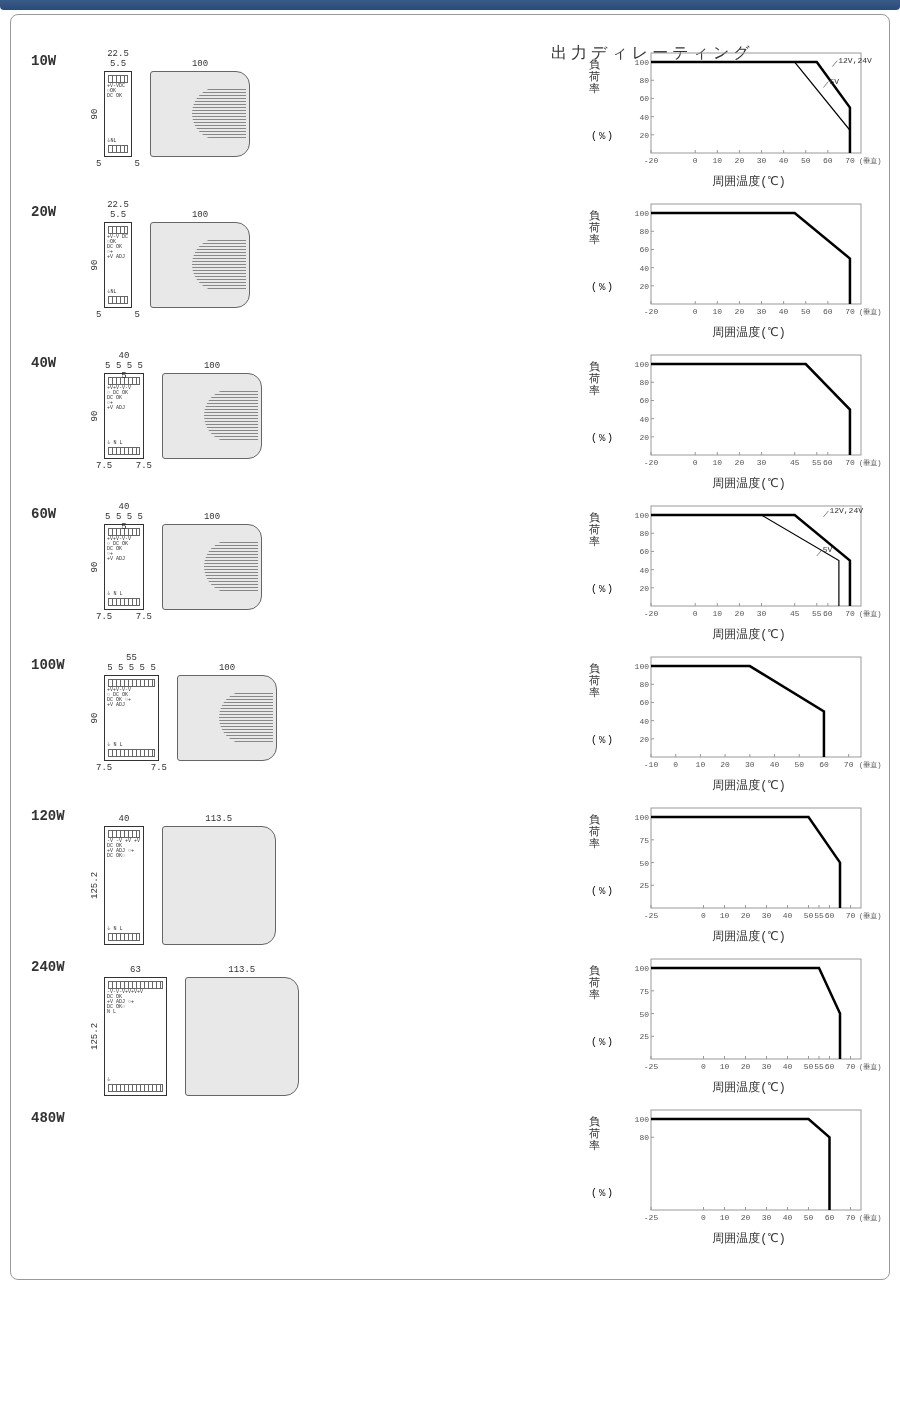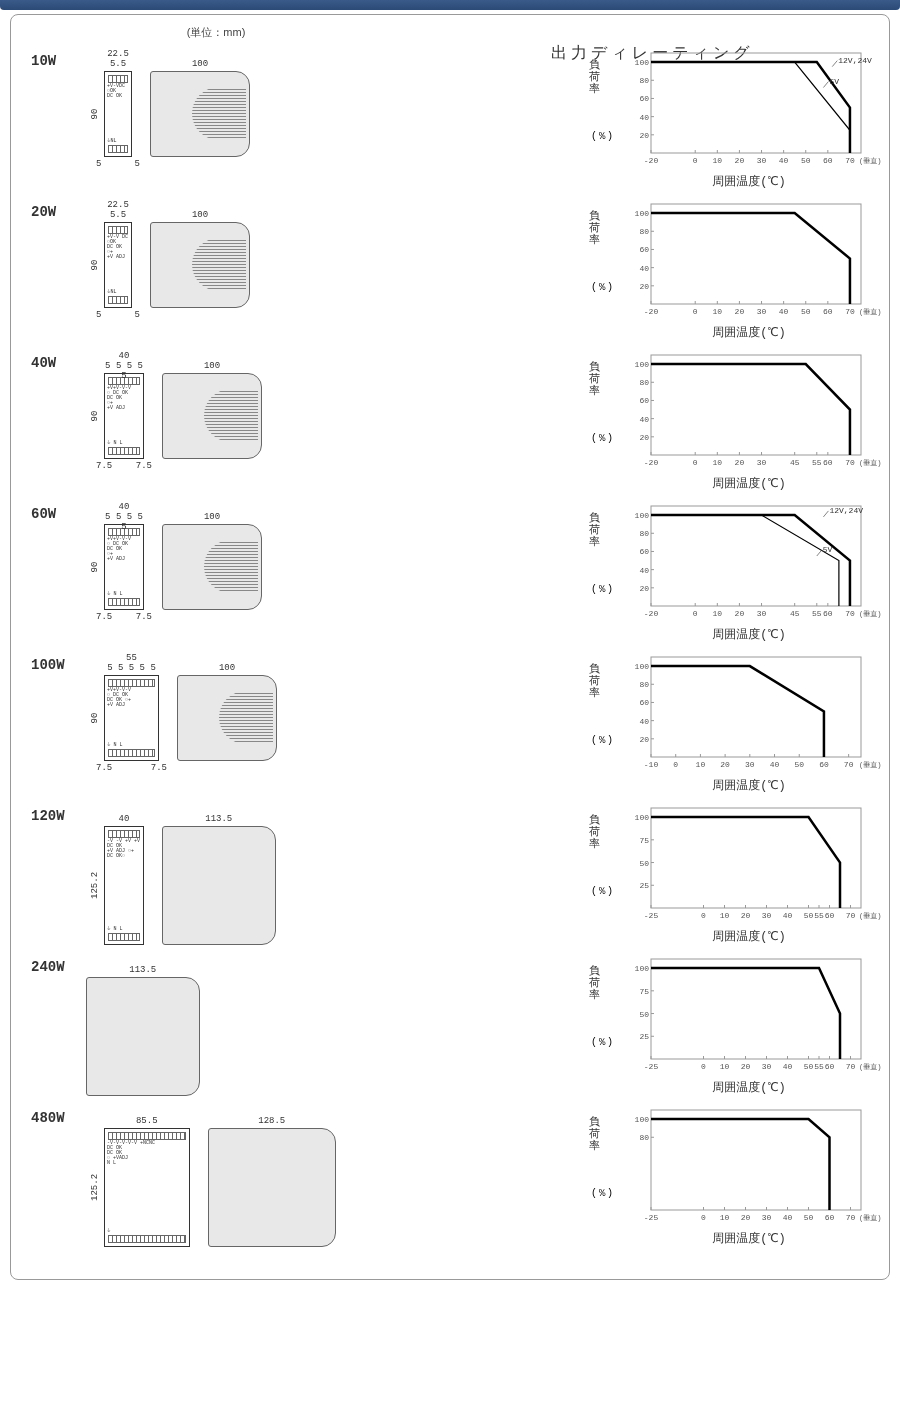--- a/index.html
+++ b/index.html
@@ -40,21 +40,20 @@
   .ann { font-size:8px; fill:#333;}
   .ann-line { stroke:#333; stroke-width:0.6; fill:none;}
   .vert-note { font-size:7px; fill:#555;}
 </style>
 </head>
 <body>
 
 <div class="topbar"></div>
 <div class="frame">
   <div class="header-row">
-    <div class="unit-note">(単位：mm)</div>
     <div class="derating-title">出力ディレーティング</div>
   </div>
   <div id="rows">
       <div class="row">
         <div class="model-label">10W</div>
         <div class="dim-block">
           <div class="front-wrap" style="margin-top: 20px; margin-left: 18px;">
             <div class="front-box" style="width: 28px; height: 85.5px; display: flex; flex-direction: column;">
               <div class="terminals"></div>
               <div style="line-height: 1; font-size: 5px;">+V-VDC</div>
@@ -456,20 +455,34 @@
               <line x1="221.5" x2="221.5" y1="102" y2="99" class="axis"></line>
               <text x="230" y="112" class="vert-note">(垂直)</text>
               <polyline points="22,11.090909090909093 179.5,11.090909090909093 211,56.54545454545455 211,102" class="curve"></polyline>
             </svg></div>
           <div class="xlabel">周囲温度(℃)</div>
         </div>
       </div>
       <div class="row">
         <div class="model-label">240W</div>
         <div class="dim-block">
+          <div class="front-wrap" style="margin-top: 20px; margin-left: 18px;">
+            <div class="front-box" style="width: 63px; height: 118.94px; display: flex; flex-direction: column;">
+              <div class="terminals"></div>
+              <div style="line-height: 1; font-size: 5px;">-V-V-V+V+V+V</div>
+              <div style="line-height: 1; font-size: 5px;">DC OK</div>
+              <div style="line-height: 1; font-size: 5px;">+V ADJ ○+</div>
+              <div style="line-height: 1; font-size: 5px;">DC OK○</div>
+              <div style="line-height: 1; font-size: 5px;">N L</div>
+              <div style="line-height: 1; font-size: 5px; margin-top: auto;">⏚</div>
+              <div class="terminals"></div>
+            </div>
+            <div class="dimW">63</div>
+            <div class="dimH">125.2</div>
+          </div>
           <div class="side-wrap" style="margin-top: 20px;">
             <div class="side-box" style="width: 113.5px; height: 118.94px;"></div>
             <div class="dimW">113.5</div>
           </div>
         </div>
         <div class="chart-block">
           <div class="chart"><div class="ylabel">
               <span>負</span>
               <span>荷</span>
               <span>率</span>
@@ -504,40 +517,20 @@
               <text x="221.5" y="112" text-anchor="middle" class="tick">70</text>
               <line x1="221.5" x2="221.5" y1="102" y2="99" class="axis"></line>
               <text x="230" y="112" class="vert-note">(垂直)</text>
               <polyline points="22,11.090909090909093 190,11.090909090909093 211,56.54545454545455 211,102" class="curve"></polyline>
             </svg></div>
           <div class="xlabel">周囲温度(℃)</div>
         </div>
       </div>
       <div class="row">
         <div class="model-label">480W</div>
-        <div class="dim-block">
-          <div class="front-wrap" style="margin-top: 20px; margin-left: 18px;">
-            <div class="front-box" style="width: 85.5px; height: 118.94px; display: flex; flex-direction: column;">
-              <div class="terminals"></div>
-              <div style="line-height: 1; font-size: 5px;">-V-V-V-V-V +NCNC</div>
-              <div style="line-height: 1; font-size: 5px;">DC OK</div>
-              <div style="line-height: 1; font-size: 5px;">DC OK</div>
-              <div style="line-height: 1; font-size: 5px;">○ +VADJ</div>
-              <div style="line-height: 1; font-size: 5px;">N L</div>
-              <div style="line-height: 1; font-size: 5px; margin-top: auto;">⏚</div>
-              <div class="terminals"></div>
-            </div>
-            <div class="dimW">85.5</div>
-            <div class="dimH">125.2</div>
-          </div>
-          <div class="side-wrap" style="margin-top: 20px;">
-            <div class="side-box" style="width: 128.5px; height: 118.94px;"></div>
-            <div class="dimW">128.5</div>
-          </div>
-        </div>
         <div class="chart-block">
           <div class="chart"><div class="ylabel">
               <span>負</span>
               <span>荷</span>
               <span>率</span>
             </div><div class="ypct">(％)</div><svg width="232" height="120">
               <rect x="22" y="2" width="210" height="100" class="axis"></rect>
               <text x="20" y="32.272727272727266" text-anchor="end" class="tick">80</text>
               <line x1="22" x2="25" y1="29.272727272727266" y2="29.272727272727266" class="axis"></line>
               <text x="20" y="14.090909090909093" text-anchor="end" class="tick">100</text>

